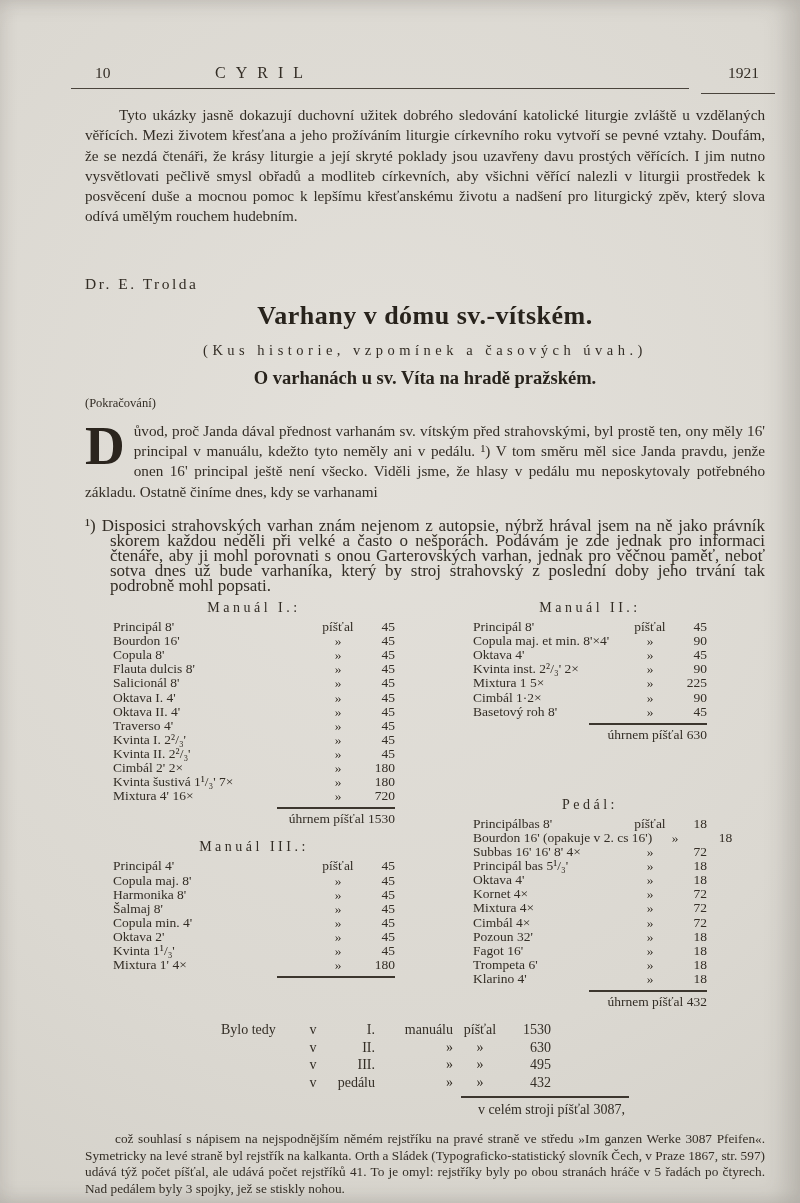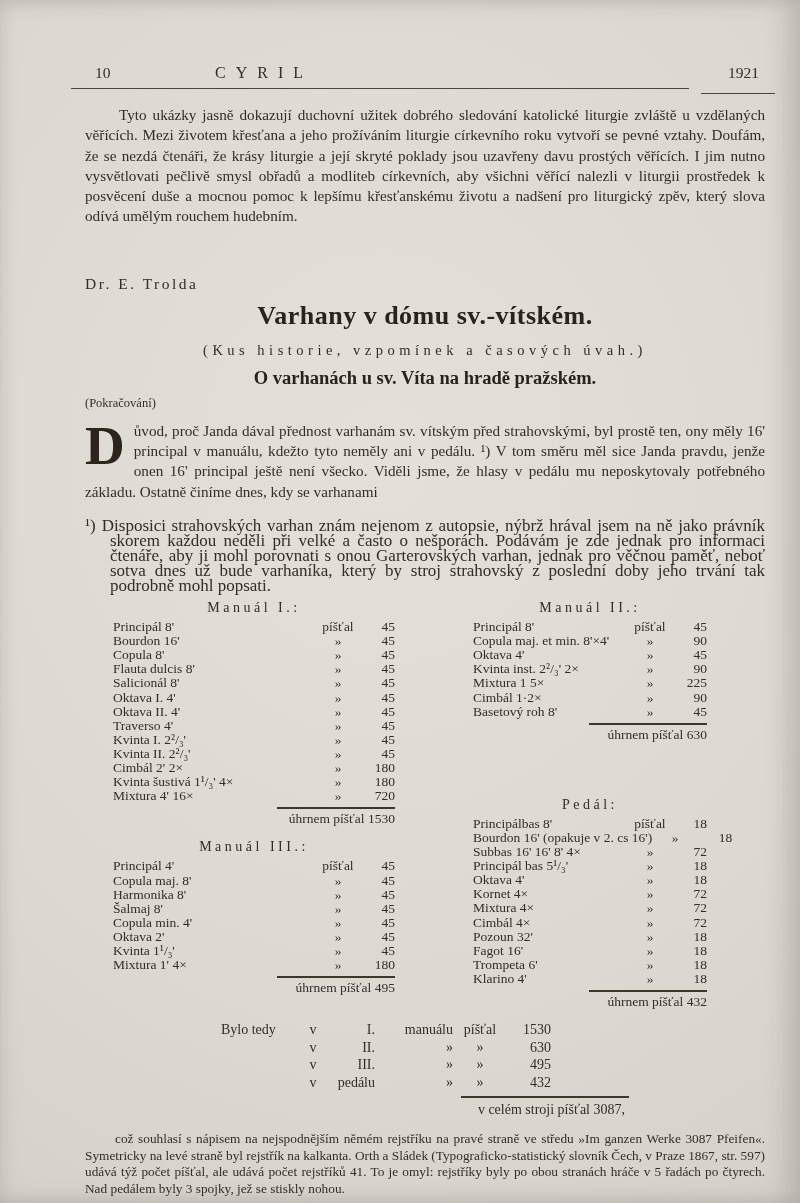--- a/index.html
+++ b/index.html
@@ -164,21 +164,21 @@
     <span class="stop-count">45</span>
   </div>
 
   <div class="stop-row">
     <span class="stop-name">Cimbál 2' 2×</span>
     <span class="stop-sep">»</span>
     <span class="stop-count">180</span>
   </div>
 
   <div class="stop-row">
-    <span class="stop-name">Kvinta šustivá 1¹/₃' 4×</span>
+    <span class="stop-name">Kvinta šustivá 1¹/₃' 7×</span>
     <span class="stop-sep">»</span>
     <span class="stop-count">180</span>
   </div>
 
   <div class="stop-row">
     <span class="stop-name">Mixtura 4' 16×</span>
     <span class="stop-sep">»</span>
     <span class="stop-count">720</span>
   </div>
 </div>
@@ -231,21 +231,20 @@
     <span class="stop-count">45</span>
   </div>
 
   <div class="stop-row">
     <span class="stop-name">Mixtura 1' 4×</span>
     <span class="stop-sep">»</span>
     <span class="stop-count">180</span>
   </div>
 </div>
           <div class="total-rule"></div>
-          <div class="stop-total">úhrnem píšťal 495</div>
         </div>
       </div>
 
       <div class="tcol-right">
         <div class="stoplist sl-right">
           <div class="stop-head">Manuál II.:</div>
           <div>
   <div class="stop-row">
     <span class="stop-name">Principál 8'</span>
     <span class="stop-sep">píšťal</span>

